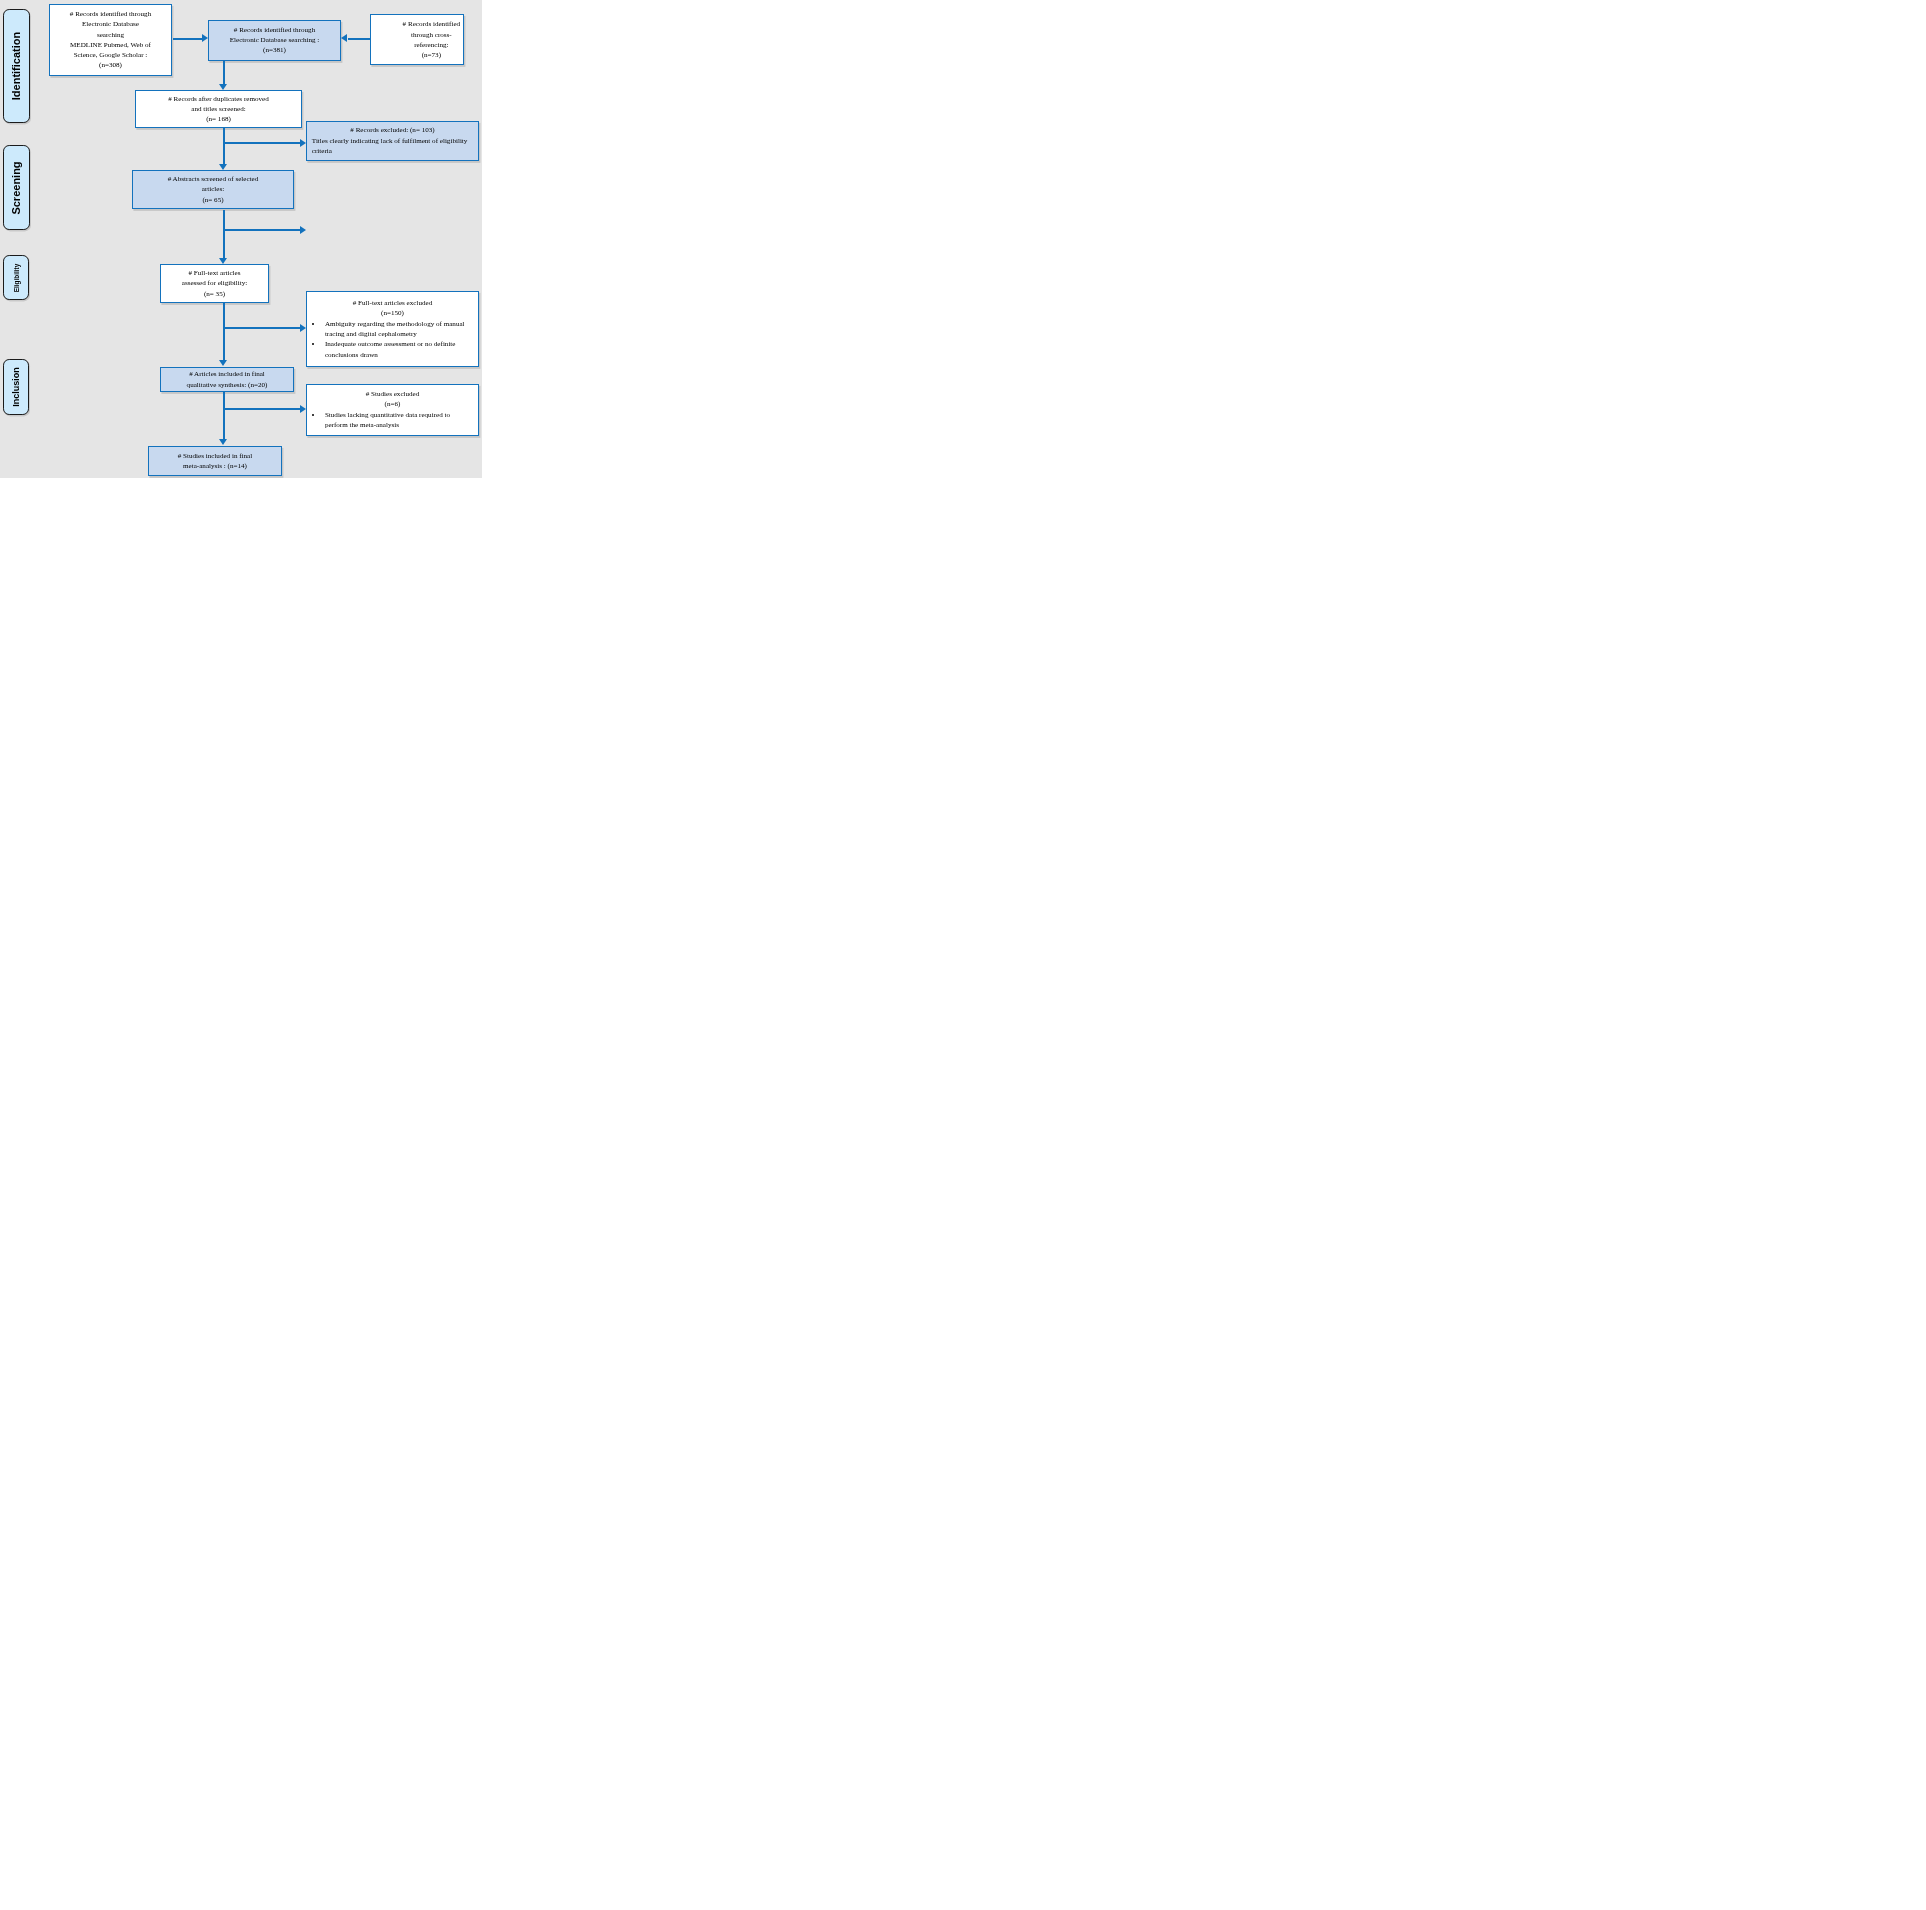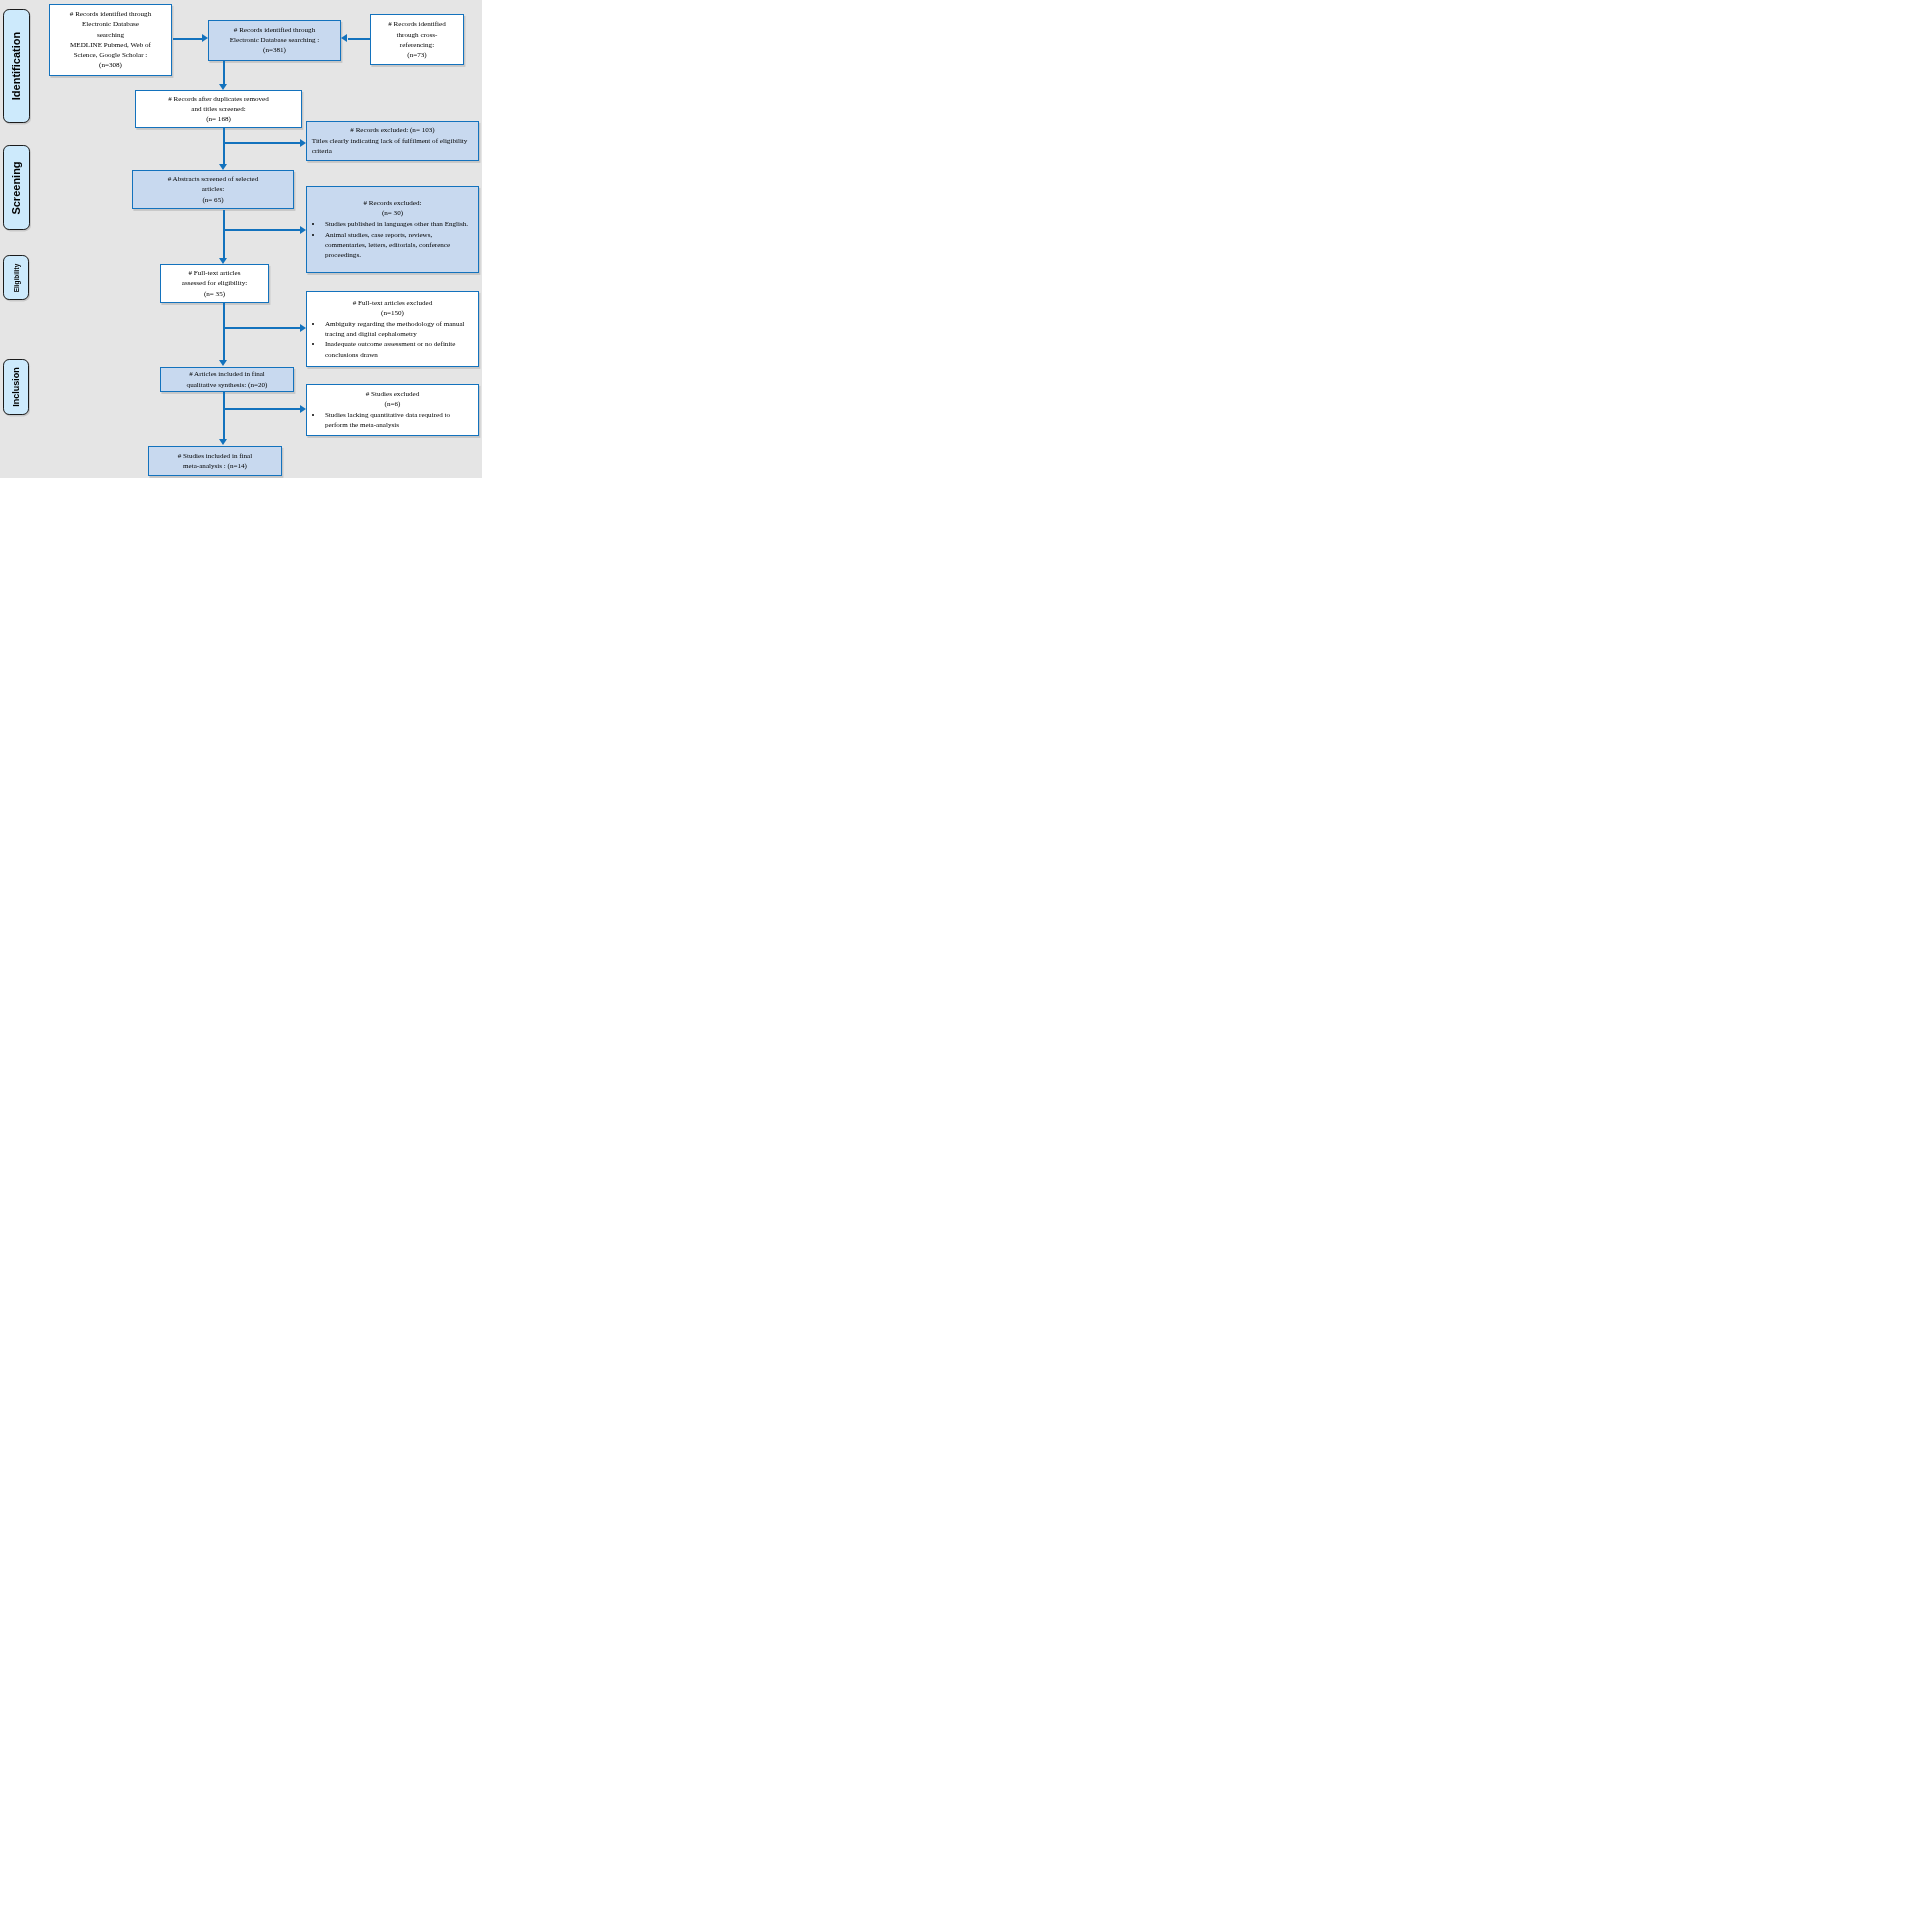--- a/index.html
+++ b/index.html
@@ -75,21 +75,21 @@
 Science, Google Scholar :
 (n=308)</div>
   </div>
 
   <div class="fbox filled" style="left:208px;top:19.5px;width:133px;height:41px;">
     <div class="btext"># Records identified through
 Electronic Database searching :
 (n=381)</div>
   </div>
 
-  <div class="fbox" style="left:370px;top:14.3px;width:94px;height:51px;">
+  <div class="fbox" style="left:370px;top:14.3px;width:94px;height:51px;align-items:flex-end;">
     <div class="btext"># Records identified
 through cross-
 referencing:
 (n=73)</div>
   </div>
 
   <div class="fbox" style="left:135px;top:90px;width:167px;height:38px;">
     <div class="btext"># Records after duplicates removed
 and titles screened:
 (n= 168)</div>
@@ -99,28 +99,20 @@
     <div class="bhead"># Records excluded: (n= 103)</div>
     <div class="bbody">Titles clearly indicating lack of fulfilment of eligibility criteria</div>
   </div>
 
   <div class="fbox filled" style="left:132px;top:170px;width:162px;height:39px;">
     <div class="btext"># Abstracts screened of selected
 articles:
 (n= 65)</div>
   </div>
 
-  <div class="fbox filled thin" style="left:306px;top:186px;width:173px;height:87px;">
-    <div class="bhead"># Records excluded:
-(n= 30)</div>
-    <ul class="blist">
-      <li>Studies published in languages other than English.</li>
-      <li>Animal studies, case reports, reviews, commentaries, letters, editorials, conference proceedings.</li>
-    </ul>
-  </div>
 
   <div class="fbox" style="left:160px;top:264px;width:109px;height:39px;">
     <div class="btext"># Full-text articles
 assessed for eligibility:
 (n= 35)</div>
   </div>
 
   <div class="fbox thin" style="left:306px;top:291px;width:173px;height:76px;">
     <div class="bhead"># Full-text articles excluded
 (n=150)</div>

